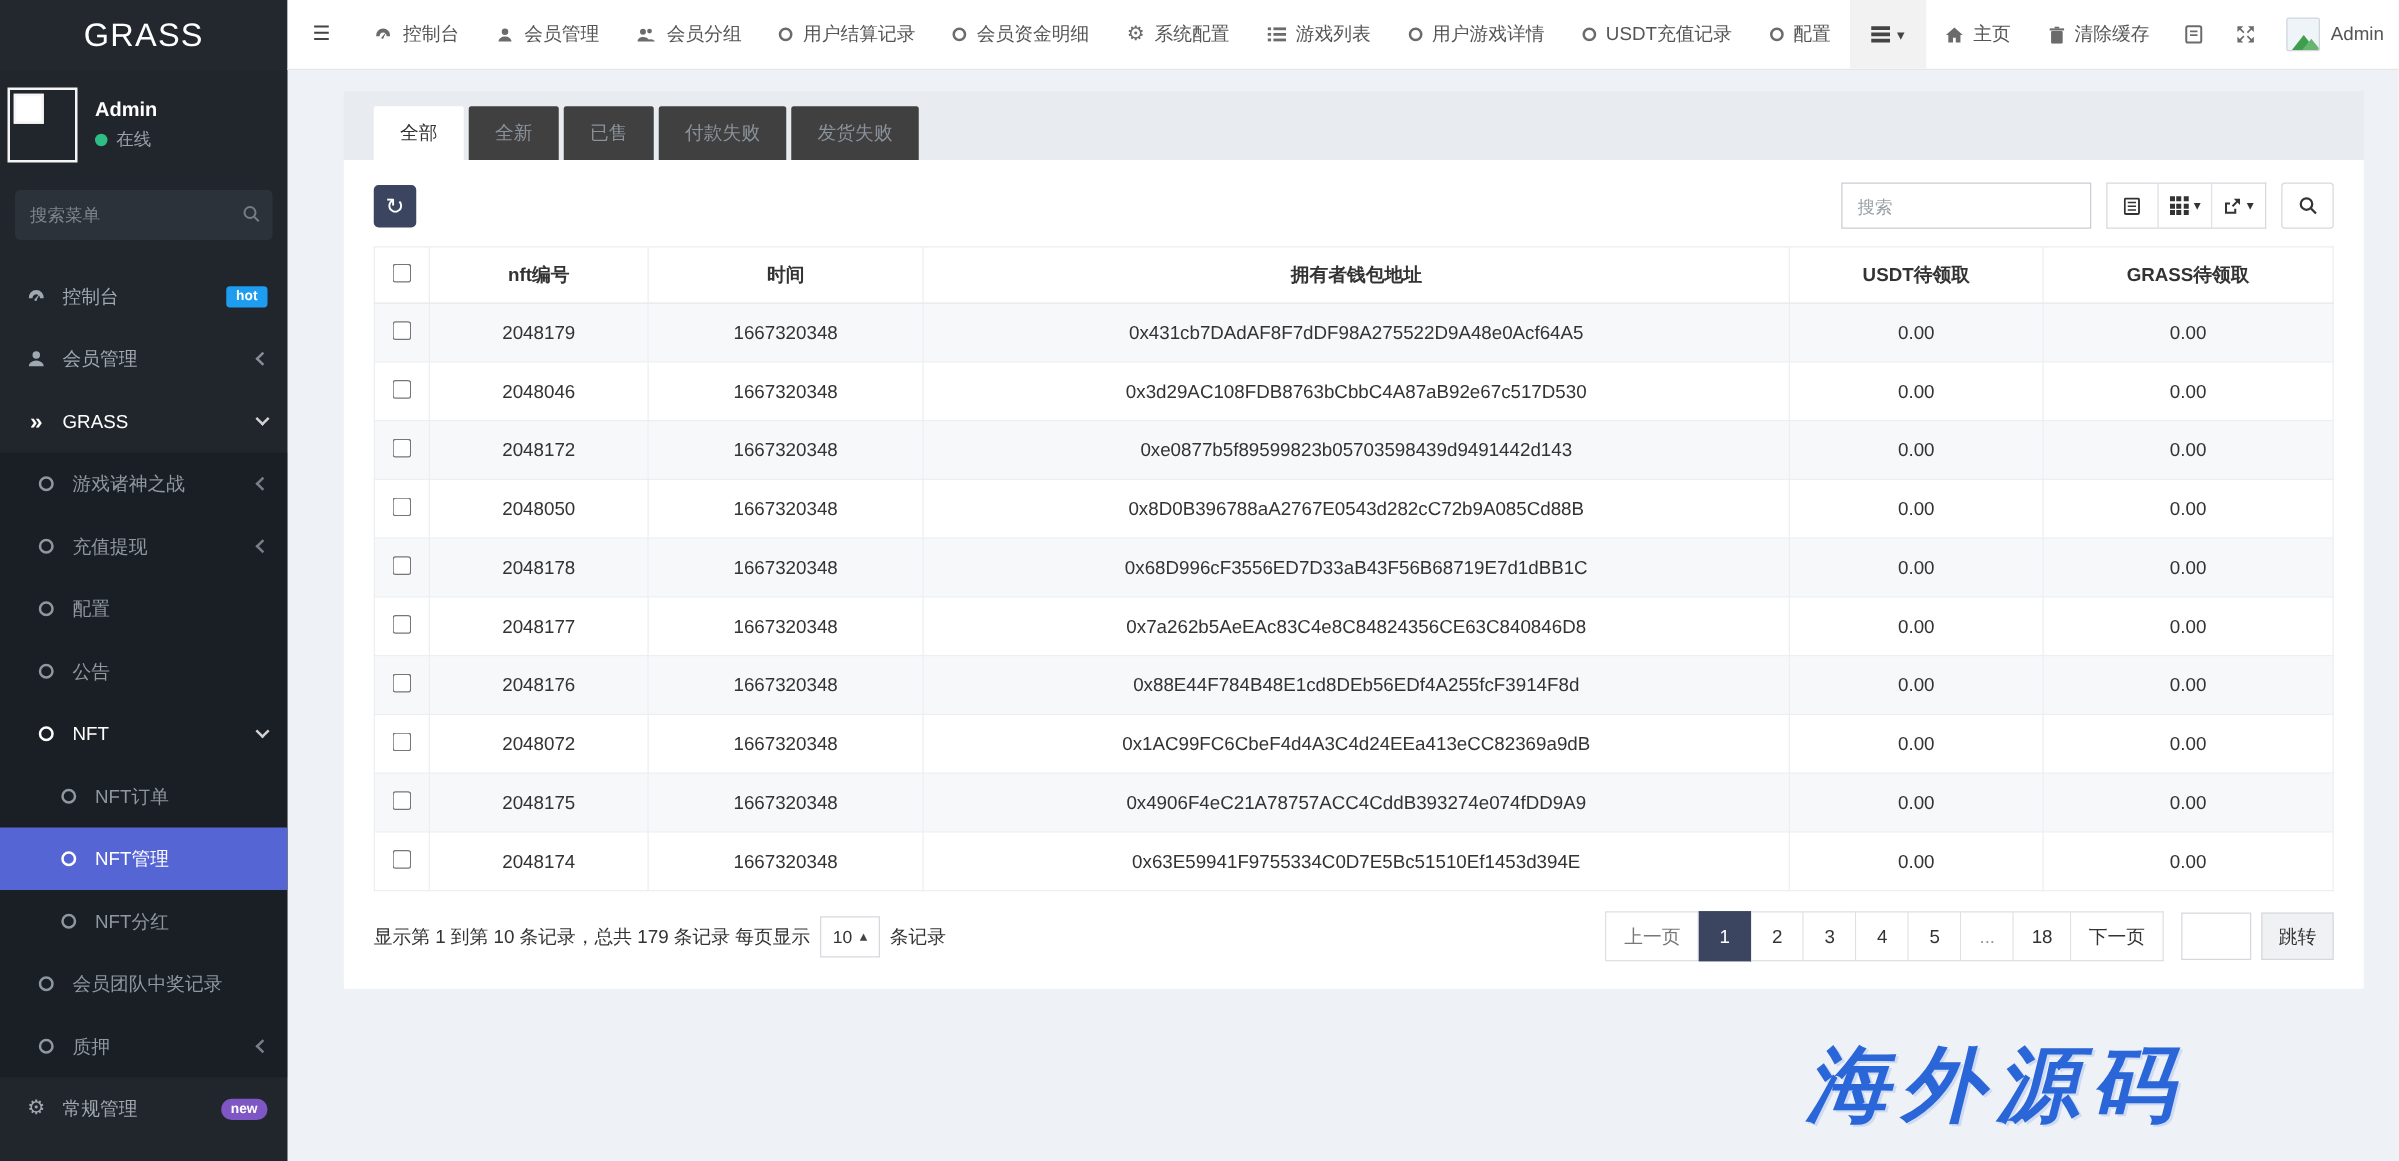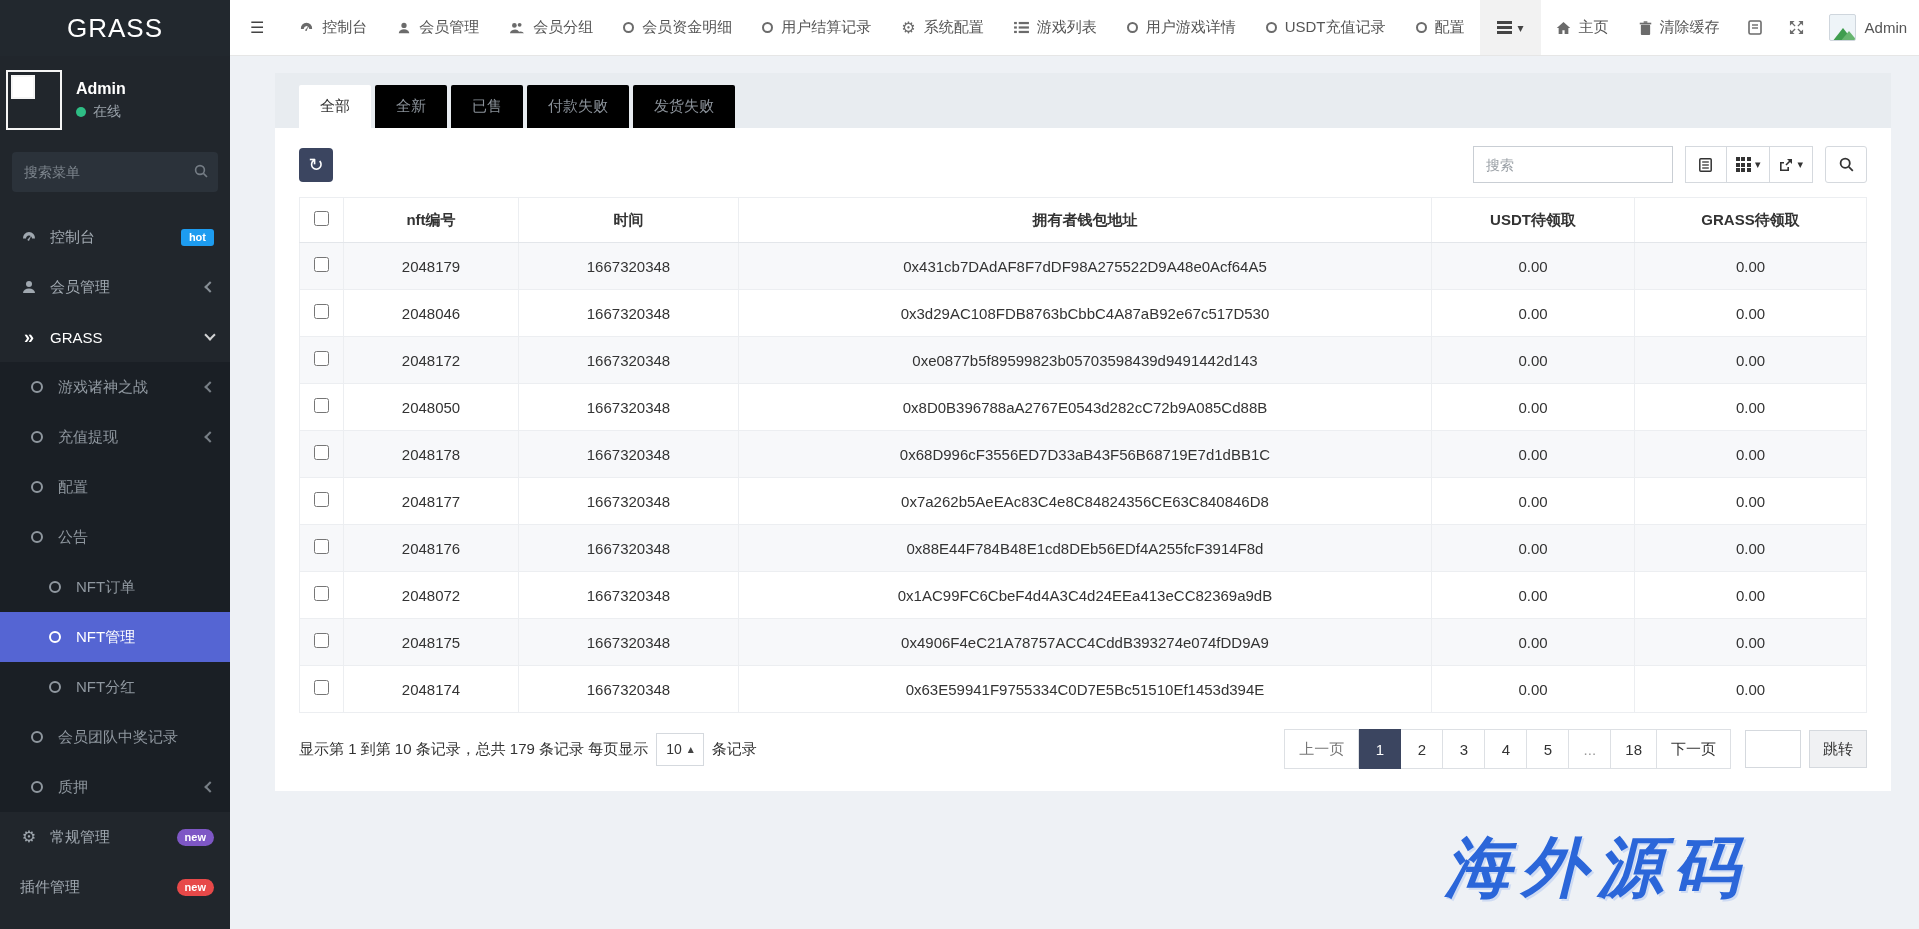--- a/index.html
+++ b/index.html
@@ -58,21 +58,21 @@
   .tb-user { display:flex; align-items:center; gap:9px; padding:0 12px; cursor:pointer; }
   .mini-avatar { width:27px; height:27px; border:1px solid #cfd6dd; background:#eef4f8; position:relative; overflow:hidden; border-radius:2px; }
   .mini-avatar::before { content:""; position:absolute; bottom:-2px; left:2px; border-left:11px solid transparent; border-right:11px solid transparent; border-bottom:14px solid #3f9d4e; }
   .mini-avatar::after { content:""; position:absolute; bottom:-2px; right:-3px; border-left:9px solid transparent; border-right:9px solid transparent; border-bottom:11px solid #67b56f; }
   svg.ic { display:block; }
 
   
   .content { flex:1; position:relative; padding:17px 28px 0 45px; overflow:hidden; }
   .card { background:#e8ecf0; }
   .tabs-row { display:flex; gap:4px; padding:12px 24px 0 24px; }
-  .tab { padding:12px 21px; background:#000000; color:#8a9199; font-size:15px; cursor:pointer; border-radius:2px 2px 0 0; }
+  .tab { padding:12px 21px; background:#404040; color:#8a9199; font-size:15px; cursor:pointer; border-radius:2px 2px 0 0; }
   .tab.active { background:#fff; color:#333; }
   .panel { background:#fff; padding:18px 24px 22px 24px; }
   .toolbar { display:flex; align-items:center; justify-content:space-between; margin-bottom:14px; }
   .btn-refresh { width:34px; height:34px; background:#3b4560; color:#fff; border:none; border-radius:4px; font-size:18px; cursor:pointer; line-height:1; }
   .toolbar-right { display:flex; align-items:center; gap:12px; }
   .tb-search input { width:200px; height:37px; border:1px solid #c9ced4; padding:0 12px; font-size:14px; color:#333; outline:none; }
   .tb-search input::placeholder { color:#9aa0a6; }
   .btn-group { display:flex; }
   .wbtn { height:37px; min-width:42px; background:#fff; border:1px solid #d5d9de; display:flex; align-items:center; justify-content:center; gap:4px; cursor:pointer; padding:0 9px; }
   .btn-group .wbtn + .wbtn { border-left:none; }
@@ -185,20 +185,28 @@
               <i class="ring"></i>
             </span>
           <span class="mi-label">配置</span>
         </div>
         <div class="menu-item">
           <span class="mi-ico">
               <i class="ring"></i>
             </span>
           <span class="mi-label">公告</span>
         </div>
+        <div class="menu-item white">
+          <span class="mi-ico">
+              <i class="ring"></i>
+            </span>
+          <span class="mi-label">NFT</span>
+          <span class="spacer"></span>
+          <i class="chev down"></i>
+        </div>
         <div class="menu-item lvl3">
           <span class="mi-ico">
               <i class="ring"></i>
             </span>
           <span class="mi-label">NFT订单</span>
         </div>
         <div class="menu-item lvl3 active">
           <span class="mi-ico">
               <i class="ring"></i>
             </span>
@@ -266,25 +274,25 @@
         <div class="tb-item">
           <svg class="ic" width="16" height="14" viewBox="0 0 18 16">
               <circle cx="6" cy="5" r="2.7" fill="#6b6b6b"></circle>
               <circle cx="12" cy="4.4" r="2.2" fill="#6b6b6b"></circle>
               <path d="M1 14a5.5 4.4 0 0 1 10.4-1.8A4.6 3.8 0 0 1 17 14z" fill="#6b6b6b"></path>
             </svg>
           <span>会员分组</span>
         </div>
         <div class="tb-item">
           <i class="ring" style="color:#6b6b6b"></i>
+          <span>用户结算记录</span>
+        </div>
+        <div class="tb-item">
+          <i class="ring" style="color:#6b6b6b"></i>
           <span>会员资金明细</span>
-        </div>
-        <div class="tb-item">
-          <i class="ring" style="color:#6b6b6b"></i>
-          <span>用户结算记录</span>
         </div>
         <div class="tb-item">
           <span class="glyph" style="color:#6b6b6b">⚙</span>
           <span>系统配置</span>
         </div>
         <div class="tb-item">
           <svg class="ic" width="15" height="13" viewBox="0 0 16 14">
               <rect x="0" y="1" width="3" height="2.4" fill="#6b6b6b"></rect>
               <rect x="0" y="5.8" width="3" height="2.4" fill="#6b6b6b"></rect>
               <rect x="0" y="10.6" width="3" height="2.4" fill="#6b6b6b"></rect>

